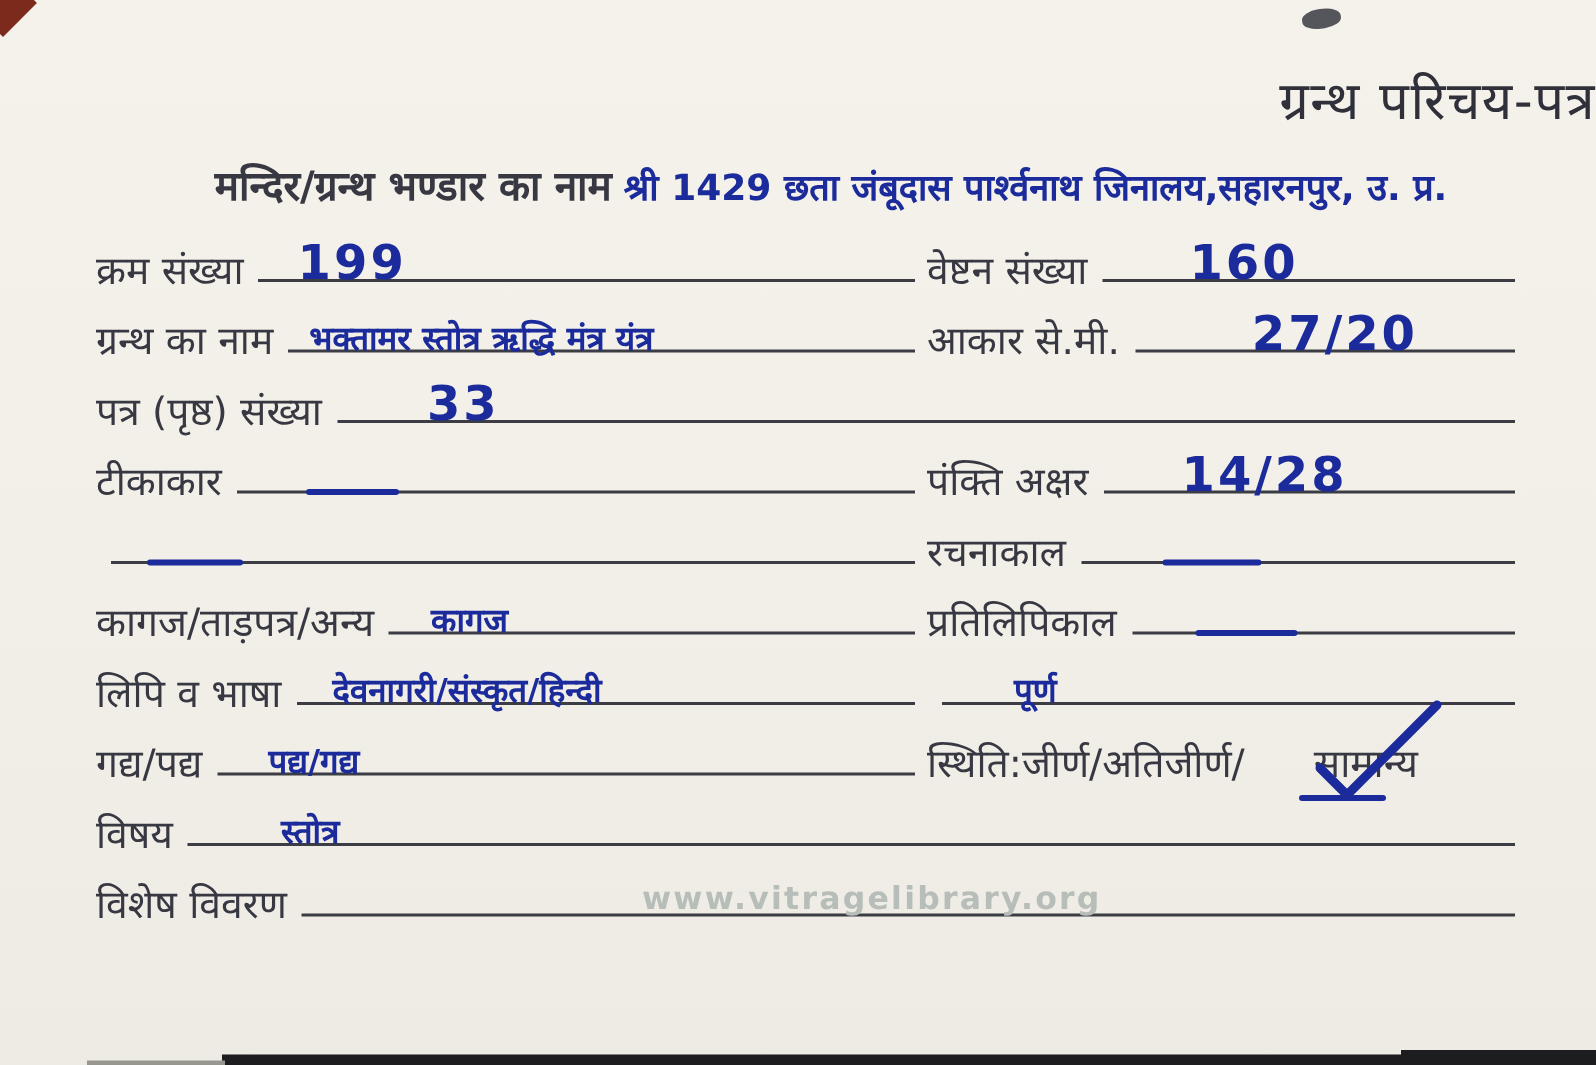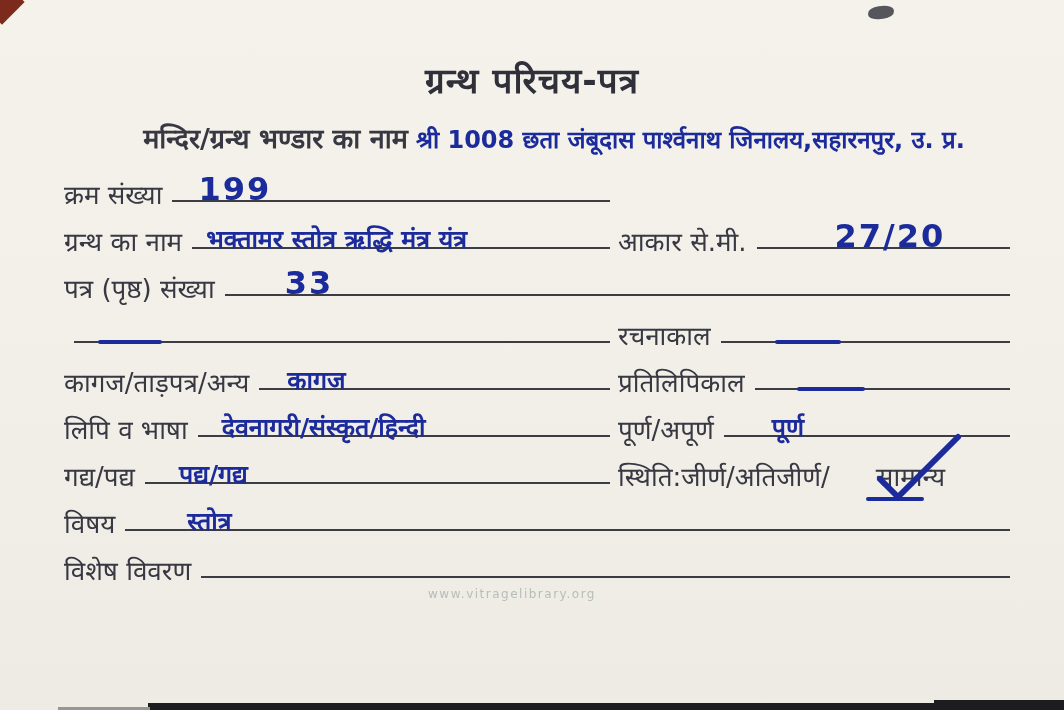--- a/index.html
+++ b/index.html
@@ -5,24 +5,24 @@
   html,body{margin:0;padding:0;background:#777;}
   .scan{
     position:relative;
     width:1064px;height:710px;
     background:linear-gradient(180deg,#f4f2eb 0%,#f1efe8 55%,#edebe4 100%);
     overflow:hidden;
     font-family:"DejaVu Sans","Liberation Sans",sans-serif;
     color:#35353f;
   }
   .title{
-    text-align:center;
-    padding-top:56px;
+    text-align:right;
+    padding-top:42px;
     font-size:35px;
-    font-weight:bold;
+    font-weight:normal;
     color:#30303b;
     letter-spacing:1px;
   }
   .name-row{
     display:flex;
     align-items:baseline;
     margin:20px 20px 0 64px;
     white-space:nowrap;
     justify-content:center;
   }
@@ -45,21 +45,21 @@
     position:relative;
     flex:1;
     height:2px;
     background:#3c3c45;
     margin:0 2px 12px 10px;
     min-width:8px;
   }
   .val{
     position:absolute;
     bottom:-3px;
-    font-size:25px;
+    font-size:22px;
     font-weight:bold;
     color:#1c2b9b;
     white-space:nowrap;
     line-height:1;
   }
   .num{font-size:32px;letter-spacing:2px;}
   .dash{
     position:absolute;
     bottom:-1px;
     height:4px;
@@ -70,54 +70,60 @@
   .check-svg{
     position:absolute;
     left:-14px;top:-30px;
     width:110px;height:72px;
     overflow:visible;
     pointer-events:none;
   }
   .watermark{
     position:absolute;
     left:428px;top:587px;
-    font-size:12px;
-    font-weight:normal;
+    font-size:21px;
+    font-weight:bold;
     letter-spacing:1.5px;
     color:#b7bdb8;
   }
   
   .art{position:absolute;}
   .art-tl{left:-14px;top:-14px;width:32px;height:32px;background:#7c2a1c;transform:rotate(45deg);}
   .art-tr{left:868px;top:6px;width:26px;height:13px;background:#55555c;border-radius:45%;transform:rotate(-8deg);}
   .art-bottom{left:148px;right:0;bottom:0;height:7px;background:#1d1d20;}
   .art-bottom2{left:58px;bottom:0;width:92px;height:3px;background:#97978f;}
   .art-br{right:0;bottom:0;width:130px;height:10px;background:#1d1d20;}
 </style>
 </head>
 <body>
 
 <div class="scan">
 
   <div class="title">ग्रन्थ परिचय-पत्र</div>
 
   <div class="name-row">
     <span class="lbl">मन्दिर/ग्रन्थ भण्डार का नाम</span>
-    <span class="val" style="position:static">श्री 1008 छता जंबूदास पार्श्वनाथ जिनालय,सहारनपुर, उ. प्र.</span>
+    <span class="val" style="position:static">श्री 1429 छता जंबूदास पार्श्वनाथ जिनालय,सहारनपुर, उ. प्र.</span>
   </div>
 
   <div class="form">
 
     <div class="row">
       <div class="cell left">
         <span class="lbl">क्रम संख्या</span>
         <span class="rule">
           <span class="val num" style="left:26px">199</span>
         </span>
       </div>
+      <div class="cell right">
+        <span class="lbl">वेष्टन संख्या</span>
+        <span class="rule">
+          <span class="val num" style="left:58px">160</span>
+        </span>
+      </div>
     </div>
 
     <div class="row">
       <div class="cell left">
         <span class="lbl">ग्रन्थ का नाम</span>
         <span class="rule">
           <span class="val" style="left:14px">भक्तामर स्तोत्र ऋद्धि मंत्र यंत्र</span>
         </span>
       </div>
       <div class="cell right">
@@ -130,20 +136,34 @@
 
     <div class="row">
       <div class="cell right">
         <span class="lbl">पत्र (पृष्ठ) संख्या</span>
         <span class="rule">
           <span class="val num" style="left:60px">33</span>
         </span>
       </div>
     </div>
 
+    <div class="row">
+      <div class="cell left">
+        <span class="lbl">टीकाकार</span>
+        <span class="rule">
+          <span class="dash" style="left:46px;width:62px"></span>
+        </span>
+      </div>
+      <div class="cell right">
+        <span class="lbl">पंक्ति अक्षर</span>
+        <span class="rule">
+          <span class="val num" style="left:52px">14/28</span>
+        </span>
+      </div>
+    </div>
 
     <div class="row">
       <div class="cell left">
         <span class="rule">
           <span class="dash" style="left:24px;width:64px"></span>
         </span>
       </div>
       <div class="cell right">
         <span class="lbl">रचनाकाल</span>
         <span class="rule">
@@ -168,21 +188,20 @@
     </div>
 
     <div class="row">
       <div class="cell left">
         <span class="lbl">लिपि व भाषा</span>
         <span class="rule">
           <span class="val" style="left:24px">देवनागरी/संस्कृत/हिन्दी</span>
         </span>
       </div>
       <div class="cell right">
-        <span class="lbl">पूर्ण/अपूर्ण</span>
         <span class="rule">
           <span class="val" style="left:48px">पूर्ण</span>
         </span>
       </div>
     </div>
 
     <div class="row">
       <div class="cell left">
         <span class="lbl">गद्य/पद्य</span>
         <span class="rule">

